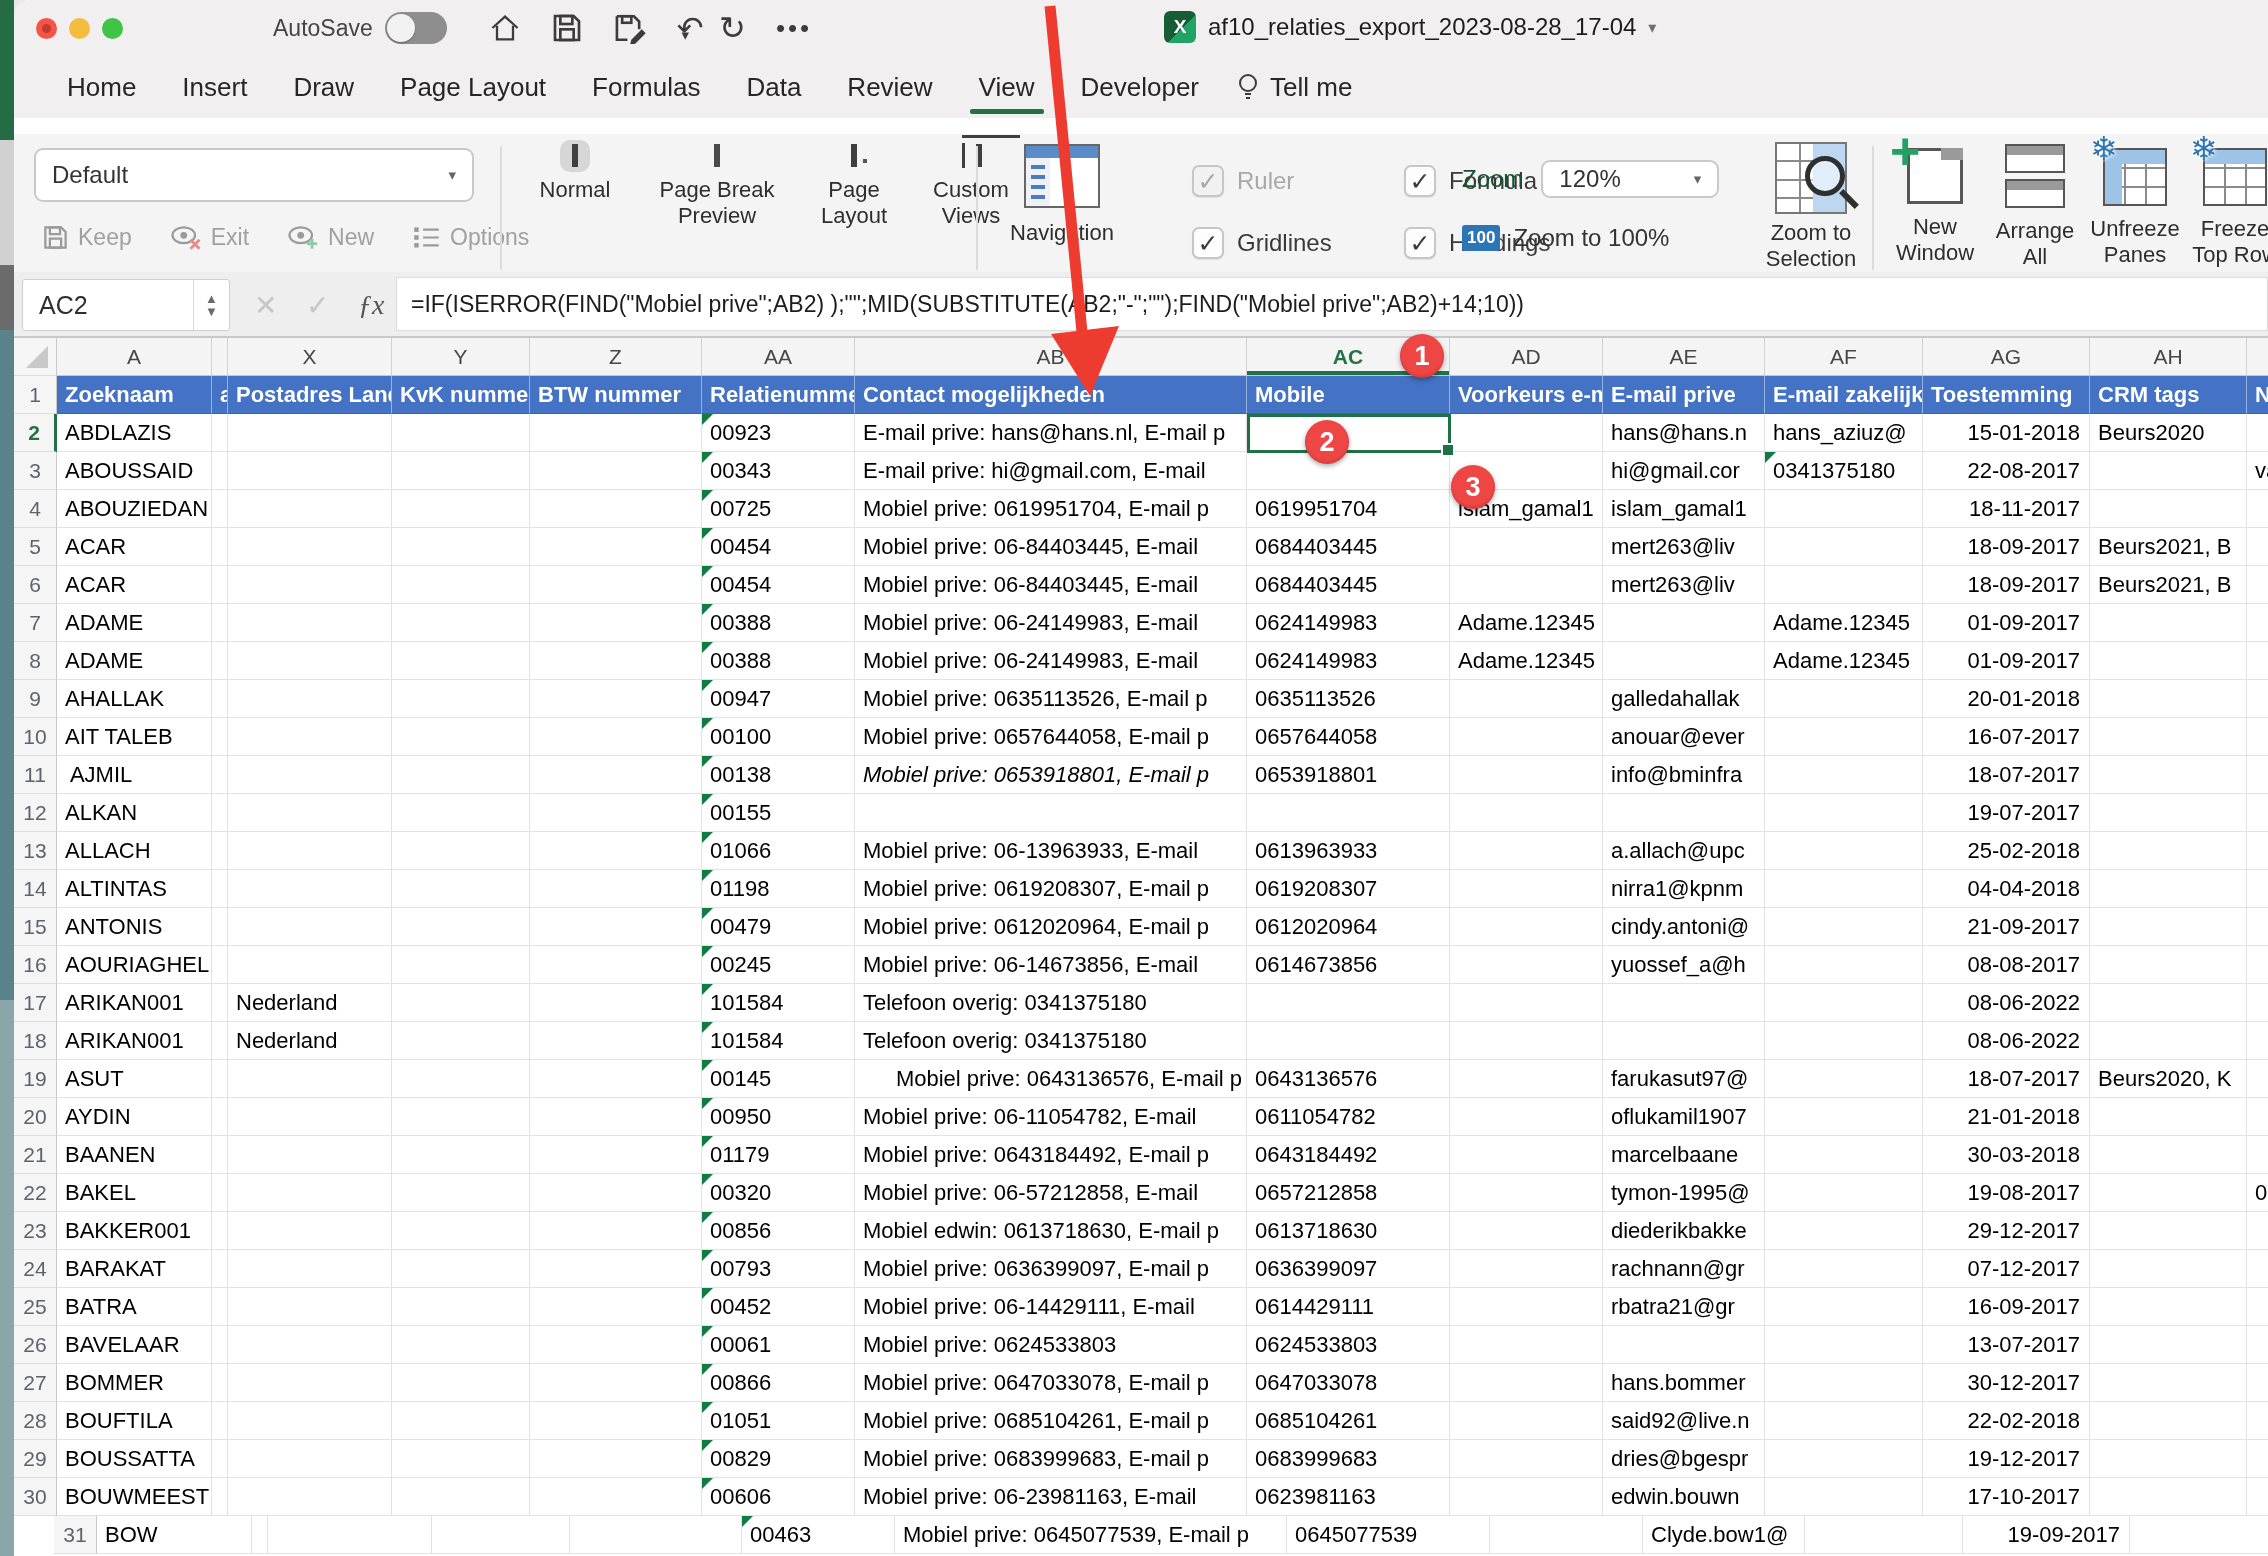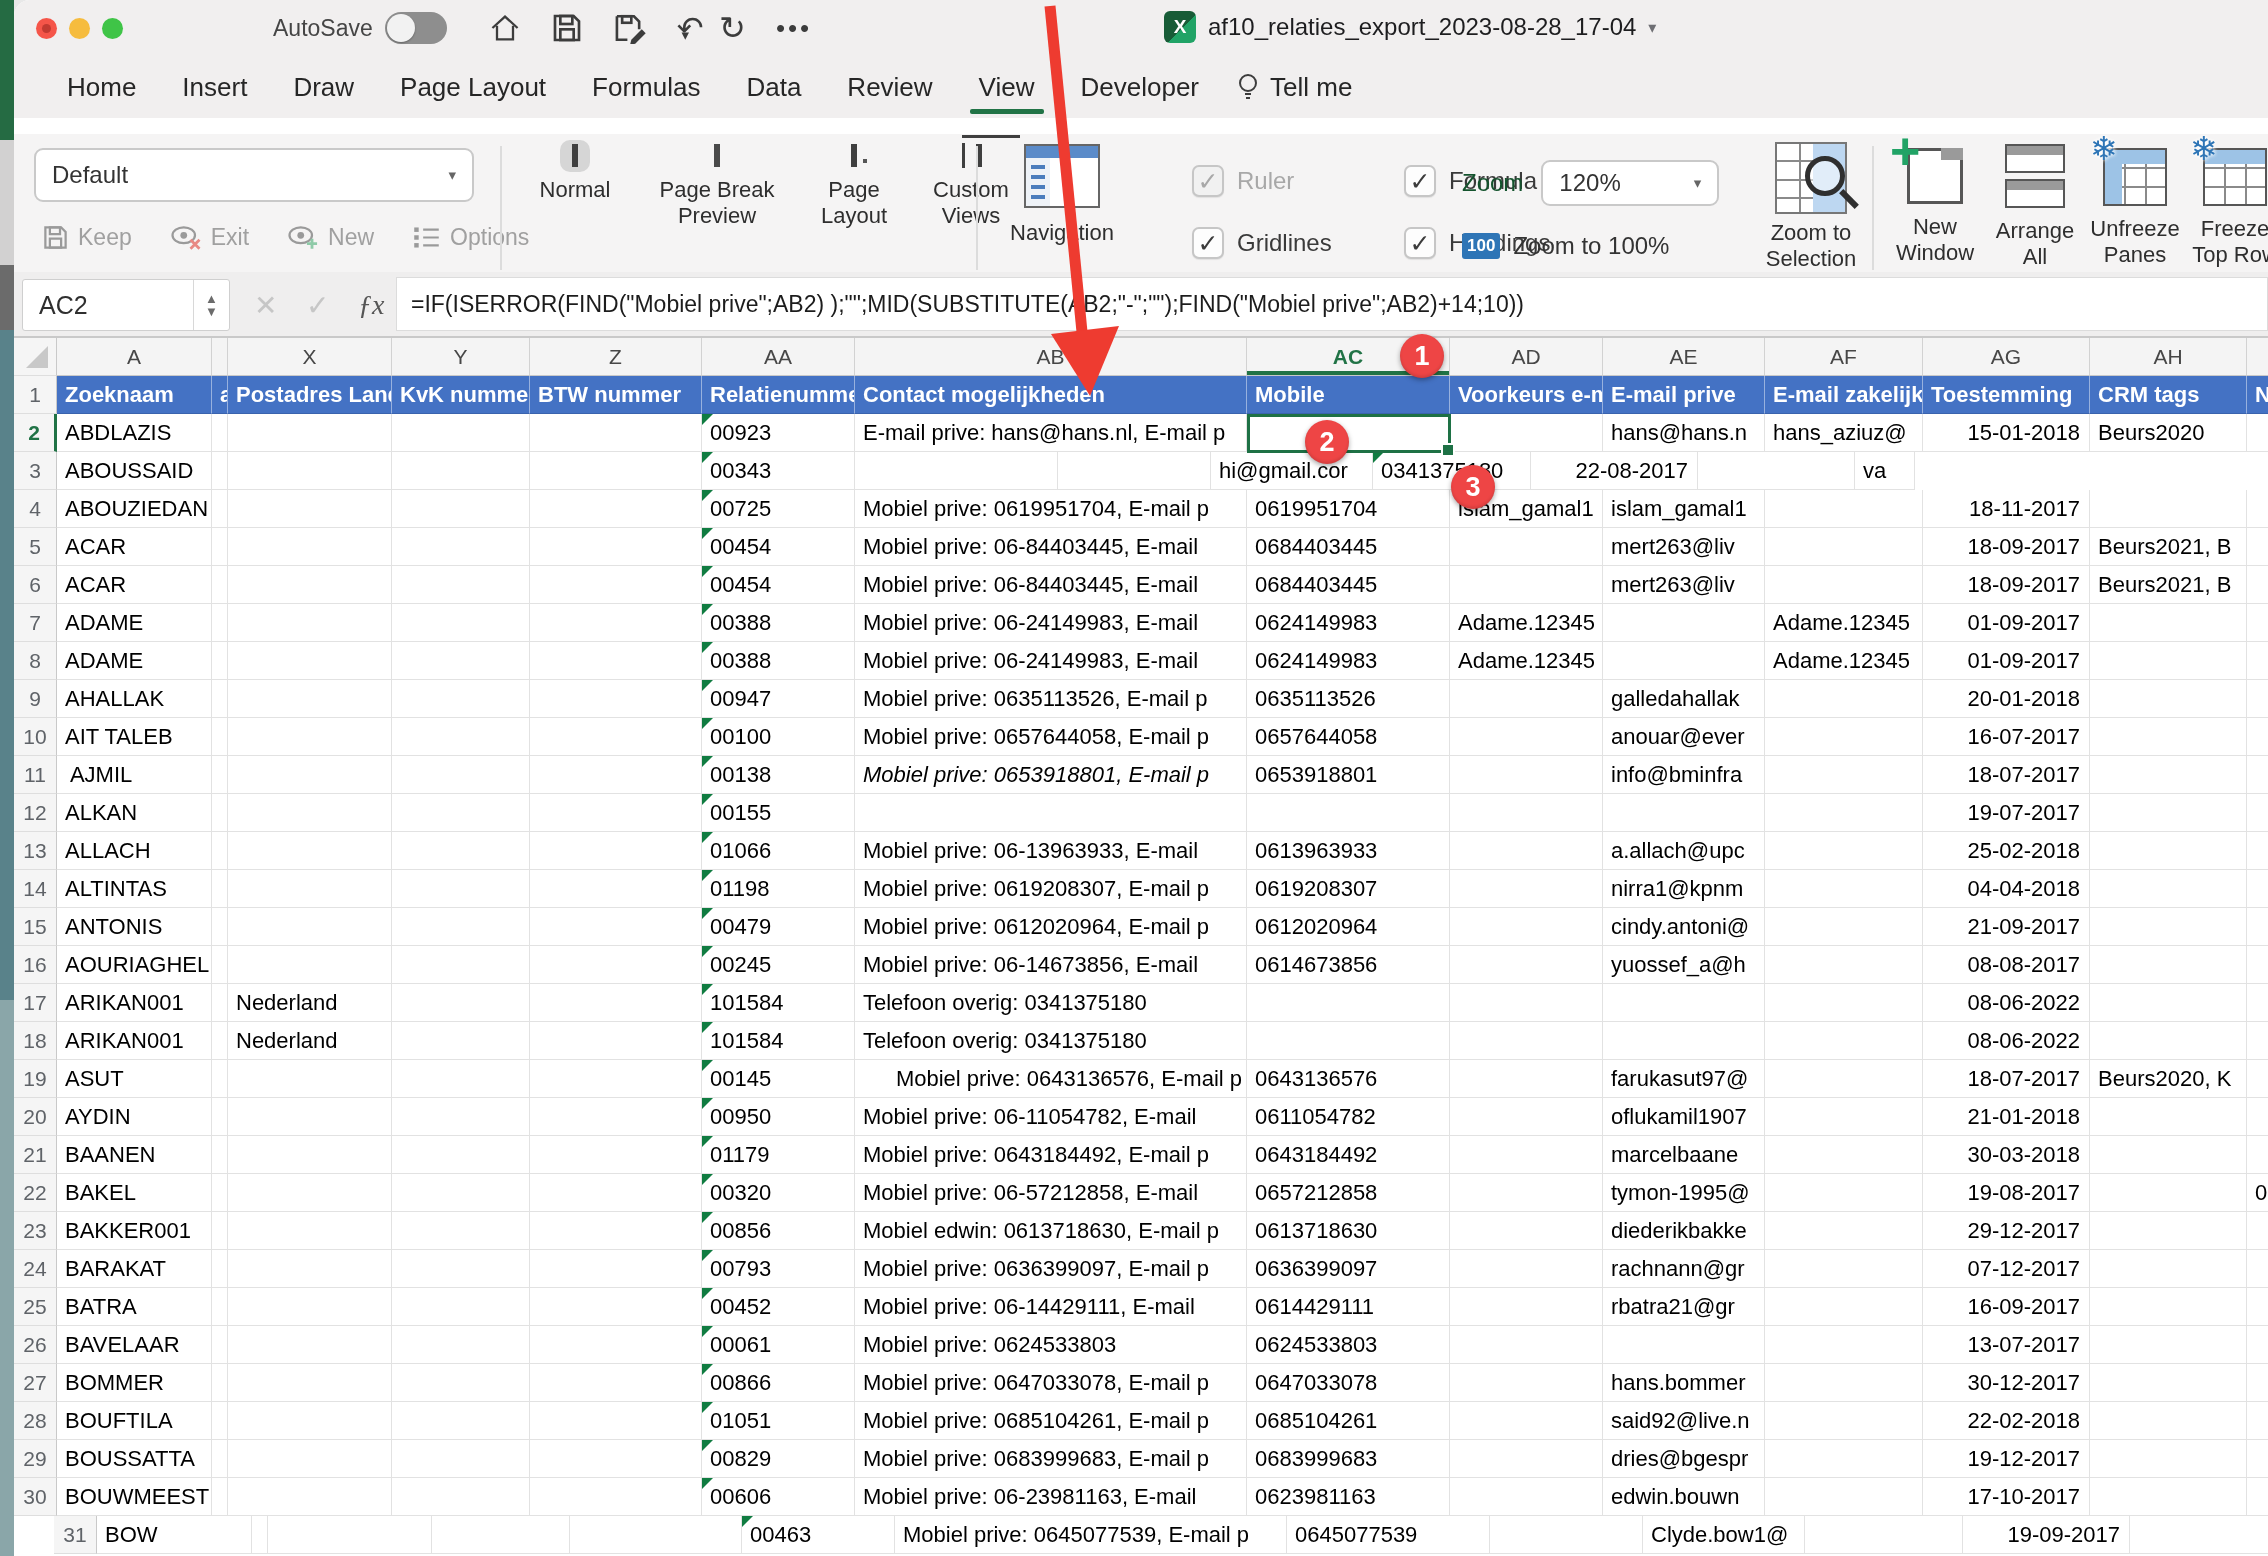--- a/index.html
+++ b/index.html
@@ -97,21 +97,21 @@
   .cb { width:32px; height:32px; border:2px solid #c6c6c6; border-radius:7px; background:#fdfdfd;
     display:flex; align-items:center; justify-content:center; font-size:25px; color:#3c3c3c;
     box-shadow:0 1px 1px rgba(0,0,0,.08); }
   .check .clbl { font-size:24px; color:#3a3a3a; }
   .check.dis .cb { color:#a8a8a8; background:#f1f1f1; }
   .check.dis .clbl { color:#a8a8a8; }
 
   .grp-zoom { position:absolute; left:1448px; top:26px; }
   .grp-zoom .zrow1 { display:flex; align-items:center; gap:18px; }
   .grp-zoom .zlbl { font-size:24px; color:#14532d; }
-  .grp-zoom .dd { width:178px; height:46px; }
+  .grp-zoom .dd { width:178px; height:38px; }
   .grp-zoom .zrow2 { display:flex; align-items:center; gap:13px; margin-top:26px; }
   .chip100 { background:#2e75b6; color:#fff; font-size:17px; font-weight:700; padding:3px 5px; border-radius:3px; }
   .z100lbl { font-size:24px; color:#333; }
   .zts-item { position:absolute; left:1742px; top:8px; width:110px; display:flex; flex-direction:column; align-items:center; }
   .zts { width:72px; height:72px; border:2px solid #777; position:relative; background:
     linear-gradient(90deg, transparent 0 36px, #bdd7f1 36px), 
     repeating-linear-gradient(to right, transparent 0 22px, #8a8a8a 22px 24px),
     repeating-linear-gradient(to bottom, transparent 0 16.5px, #8a8a8a 16.5px 18.5px), #fff; }
   .zts::after { content:""; position:absolute; right:0px; top:12px; width:30px; height:30px;
     border:5px solid #2f2f2f; border-radius:50%; background:rgba(255,255,255,.55); }
@@ -469,20 +469,21 @@
           <div class="cell" style="width: 60px; flex: 0 0 60px;"></div>
         </div>
         <div class="sheet-row">
           <div class="rowhdr" style="width: 43px; flex: 0 0 43px;">3</div>
           <div class="cell" style="width: 155px; flex: 0 0 155px;">ABOUSSAID</div>
           <div class="cell" style="width: 16px; flex: 0 0 16px;"></div>
           <div class="cell" style="width: 164px; flex: 0 0 164px;"></div>
           <div class="cell" style="width: 138px; flex: 0 0 138px;"></div>
           <div class="cell" style="width: 172px; flex: 0 0 172px;"></div>
           <div class="cell" style="width: 153px; flex: 0 0 153px;">00343<span class="tri"></span></div>
+          <div class="cell" style="width: 392px; flex: 0 0 392px;">E-mail prive: hi@gmail.com, E-mail</div>
           <div class="cell" style="width: 203px; flex: 0 0 203px;"></div>
           <div class="cell" style="width: 153px; flex: 0 0 153px;"></div>
           <div class="cell" style="width: 162px; flex: 0 0 162px;">hi@gmail.cor</div>
           <div class="cell" style="width: 158px; flex: 0 0 158px;">0341375180<span class="tri"></span></div>
           <div class="cell right" style="width: 167px; flex: 0 0 167px;">22-08-2017</div>
           <div class="cell" style="width: 157px; flex: 0 0 157px;"></div>
           <div class="cell" style="width: 60px; flex: 0 0 60px;">va</div>
         </div>
         <div class="sheet-row">
           <div class="rowhdr" style="width: 43px; flex: 0 0 43px;">4</div>

